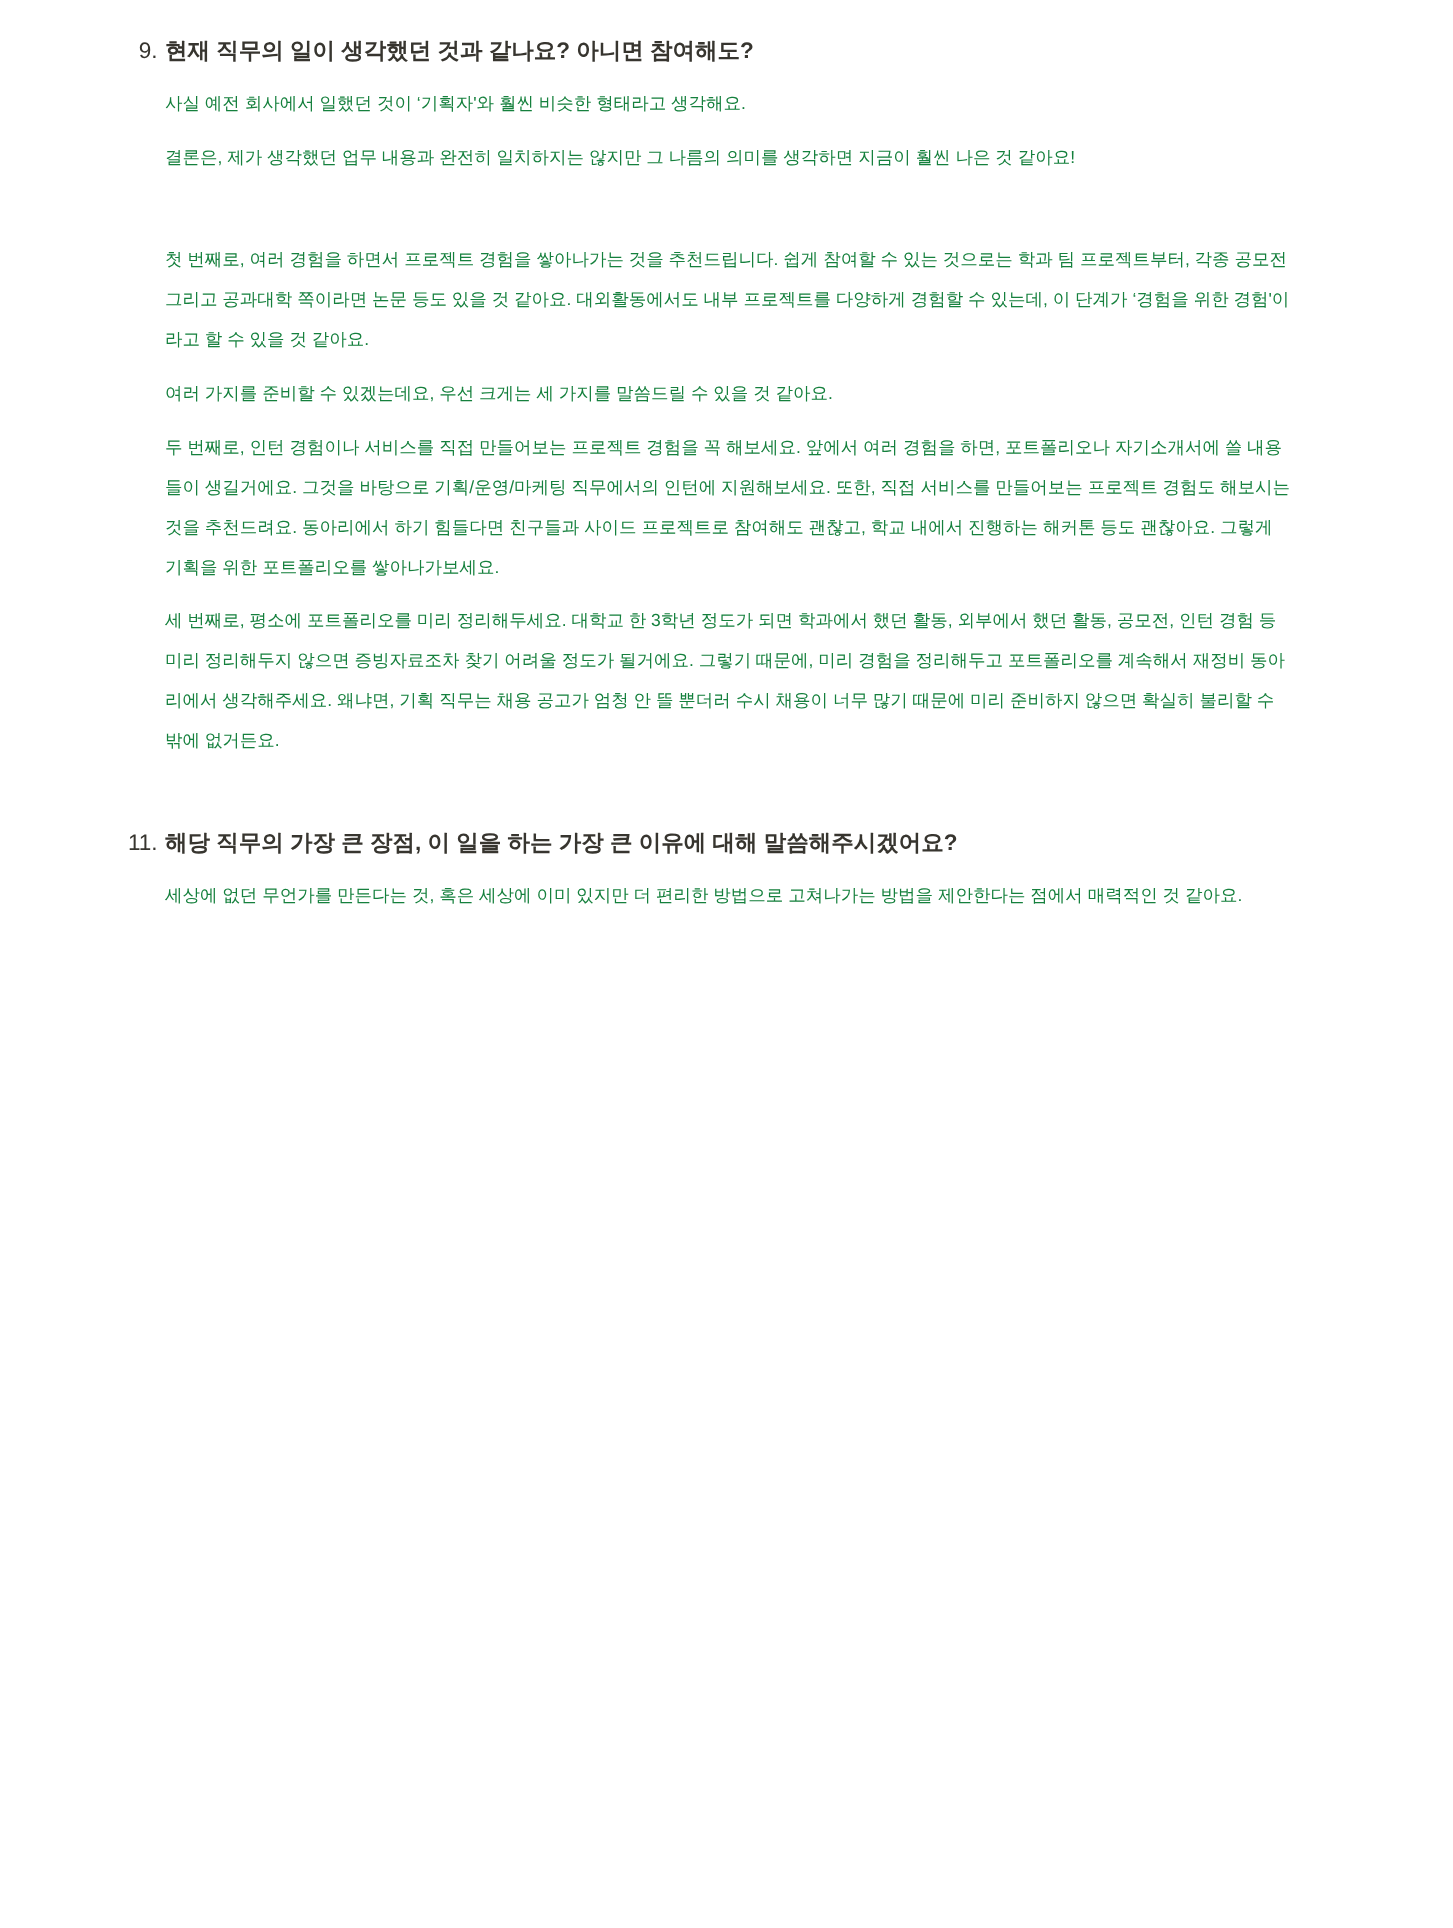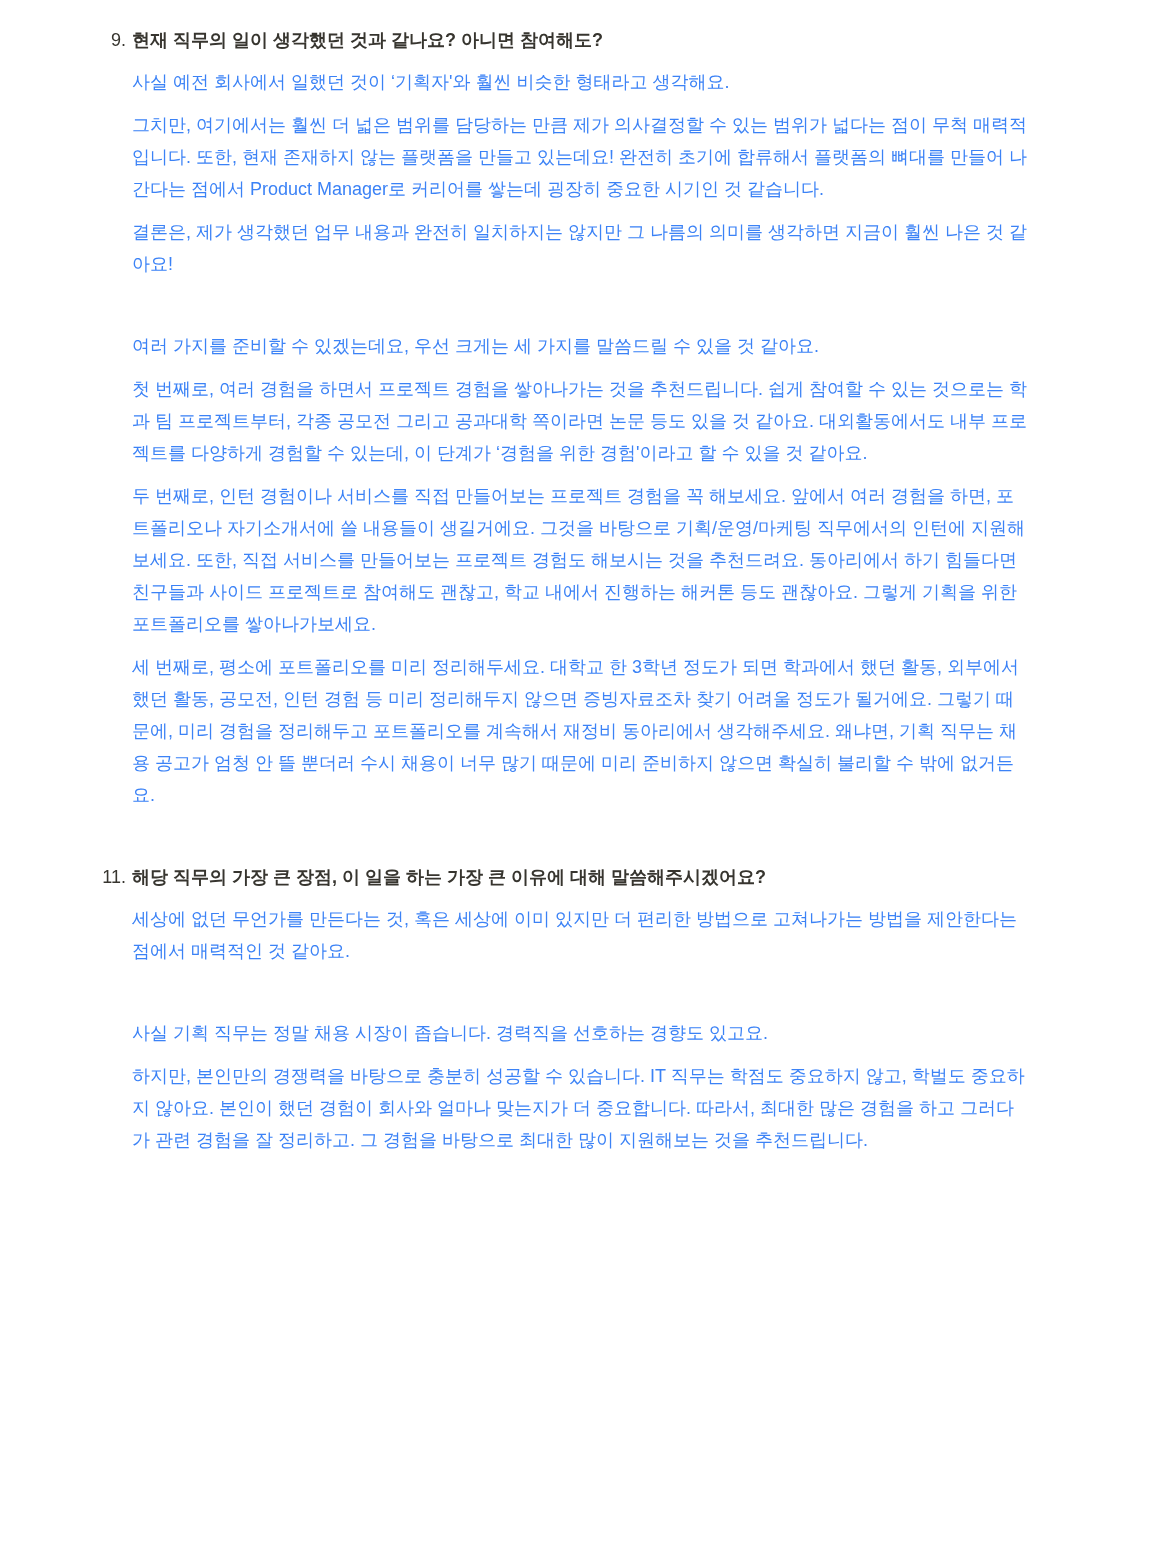--- a/index.html
+++ b/index.html
@@ -41,64 +41,59 @@
     font-weight: normal;
     text-align: right;
     white-space: nowrap;
     color: #37352f;
   }
   .q-text {
     display: block;
   }
   .answer p {
     margin: 11px 0 0 0;
-    font-size: 18px;
+    font-size: 14px;
     line-height: 32px;
-    color: #3b82f6;
+    color: #15803d;
   }
   .answer p:first-child {
     margin-top: 10px;
   }
 </style>
 </head>
 <body>
 
 <div class="doc">
 
   <section class="qa">
     <div class="q-row">
       <span class="q-num">9.</span>
       <span class="q-text">현재 직무의 일이 생각했던 것과 같나요? 아니면 참여해도?</span>
     </div>
     <div class="answer">
       <p>사실 예전 회사에서 일했던 것이 ‘기획자'와 훨씬 비슷한 형태라고 생각해요.</p>
-      <p>그치만, 여기에서는 훨씬 더 넓은 범위를 담당하는 만큼 제가 의사결정할 수 있는 범위가 넓다는 점이 무척 매력적입니다. 또한, 현재 존재하지 않는 플랫폼을 만들고 있는데요! 완전히 초기에 합류해서 플랫폼의 뼈대를 만들어 나간다는 점에서 Product Manager로 커리어를 쌓는데 굉장히 중요한 시기인 것 같습니다.</p>
       <p>결론은, 제가 생각했던 업무 내용과 완전히 일치하지는 않지만 그 나름의 의미를 생각하면 지금이 훨씬 나은 것 같아요!</p>
     </div>
   </section>
 
   <section class="qa">
     <div class="answer">
+      <p>첫 번째로, 여러 경험을 하면서 프로젝트 경험을 쌓아나가는 것을 추천드립니다. 쉽게 참여할 수 있는 것으로는 학과 팀 프로젝트부터, 각종 공모전 그리고 공과대학 쪽이라면 논문 등도 있을 것 같아요. 대외활동에서도 내부 프로젝트를 다양하게 경험할 수 있는데, 이 단계가 ‘경험을 위한 경험'이라고 할 수 있을 것 같아요.</p>
       <p>여러 가지를 준비할 수 있겠는데요, 우선 크게는 세 가지를 말씀드릴 수 있을 것 같아요.</p>
-      <p>첫 번째로, 여러 경험을 하면서 프로젝트 경험을 쌓아나가는 것을 추천드립니다. 쉽게 참여할 수 있는 것으로는 학과 팀 프로젝트부터, 각종 공모전 그리고 공과대학 쪽이라면 논문 등도 있을 것 같아요. 대외활동에서도 내부 프로젝트를 다양하게 경험할 수 있는데, 이 단계가 ‘경험을 위한 경험'이라고 할 수 있을 것 같아요.</p>
       <p>두 번째로, 인턴 경험이나 서비스를 직접 만들어보는 프로젝트 경험을 꼭 해보세요. 앞에서 여러 경험을 하면, 포트폴리오나 자기소개서에 쓸 내용들이 생길거에요. 그것을 바탕으로 기획/운영/마케팅 직무에서의 인턴에 지원해보세요. 또한, 직접 서비스를 만들어보는 프로젝트 경험도 해보시는 것을 추천드려요. 동아리에서 하기 힘들다면 친구들과 사이드 프로젝트로 참여해도 괜찮고, 학교 내에서 진행하는 해커톤 등도 괜찮아요. 그렇게 기획을 위한 포트폴리오를 쌓아나가보세요.</p>
       <p>세 번째로, 평소에 포트폴리오를 미리 정리해두세요. 대학교 한 3학년 정도가 되면 학과에서 했던 활동, 외부에서 했던 활동, 공모전, 인턴 경험 등 미리 정리해두지 않으면 증빙자료조차 찾기 어려울 정도가 될거에요. 그렇기 때문에, 미리 경험을 정리해두고 포트폴리오를 계속해서 재정비 동아리에서 생각해주세요. 왜냐면, 기획 직무는 채용 공고가 엄청 안 뜰 뿐더러 수시 채용이 너무 많기 때문에 미리 준비하지 않으면 확실히 불리할 수 밖에 없거든요.</p>
     </div>
   </section>
 
   <section class="qa">
     <div class="q-row">
       <span class="q-num">11.</span>
       <span class="q-text">해당 직무의 가장 큰 장점, 이 일을 하는 가장 큰 이유에 대해 말씀해주시겠어요?</span>
     </div>
     <div class="answer">
       <p>세상에 없던 무언가를 만든다는 것, 혹은 세상에 이미 있지만 더 편리한 방법으로 고쳐나가는 방법을 제안한다는 점에서 매력적인 것 같아요.</p>
     </div>
   </section>
 
   <section class="qa">
-    <div class="answer">
-      <p>사실 기획 직무는 정말 채용 시장이 좁습니다. 경력직을 선호하는 경향도 있고요.</p>
-      <p>하지만, 본인만의 경쟁력을 바탕으로 충분히 성공할 수 있습니다. IT 직무는 학점도 중요하지 않고, 학벌도 중요하지 않아요. 본인이 했던 경험이 회사와 얼마나 맞는지가 더 중요합니다. 따라서, 최대한 많은 경험을 하고 그러다가 관련 경험을 잘 정리하고. 그 경험을 바탕으로 최대한 많이 지원해보는 것을 추천드립니다.</p>
-    </div>
   </section>
 
 </div>
 
 </body></html>

